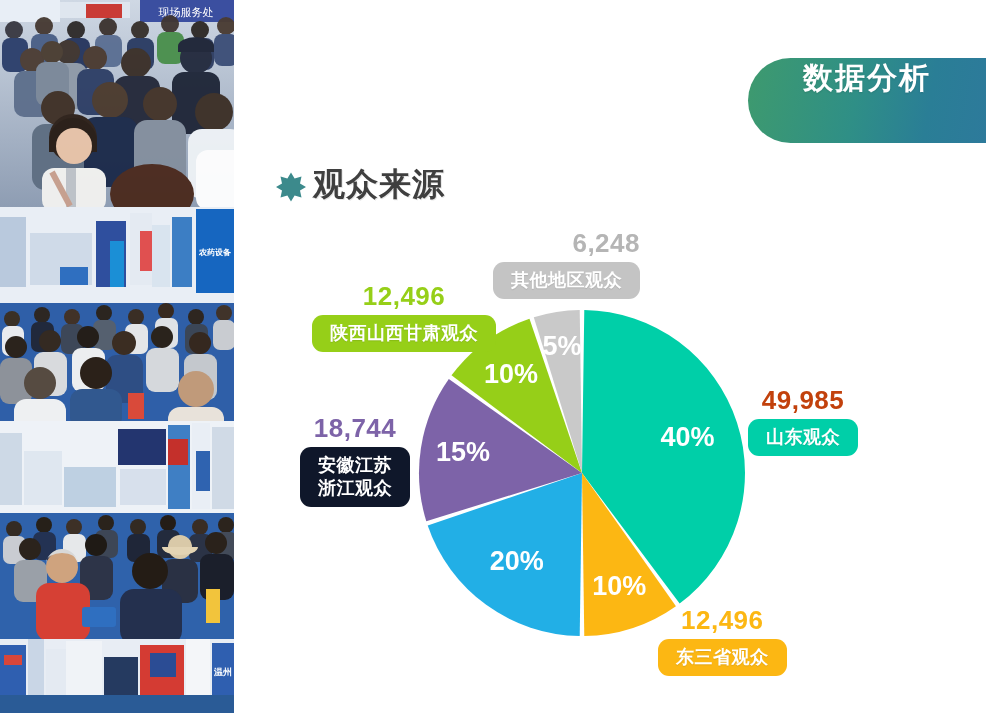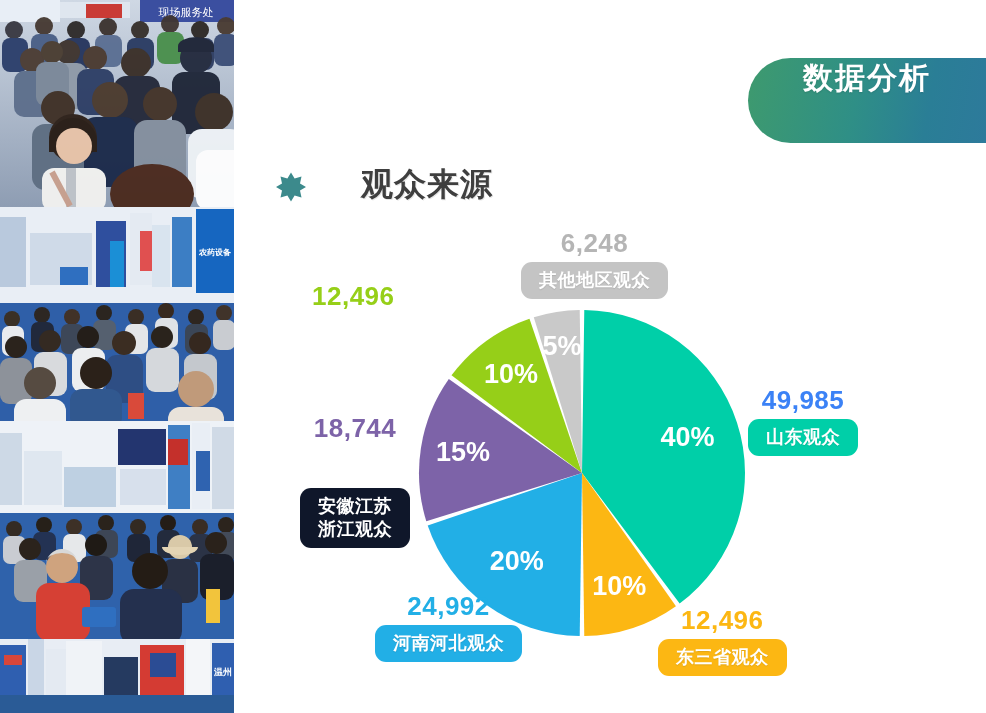--- a/index.html
+++ b/index.html
@@ -34,21 +34,20 @@
   #section-title{
     position:absolute;left:276px;top:163px;height:44px;
     display:flex;align-items:center;gap:7px;
   }
   #section-title .star{
     width:30px;height:30px;display:block;flex:none;margin-top:4px;
   }
   #section-title .label{
     font-size:32px;font-weight:bold;color:#3f3f3f;letter-spacing:1px;
     text-shadow:1px 1px 0 rgba(0,0,0,.10);
-    margin-left:48px;
   }
 
   
   #pie-wrap{position:absolute;left:250px;top:225px;width:736px;height:470px;}
   #pie-svg{position:absolute;left:0;top:0;}
   .pct{
     font-size:27px;font-weight:bold;fill:#ffffff;
     text-anchor:middle;dominant-baseline:middle;
     paint-order:stroke;
   }
@@ -293,42 +292,39 @@
     <g id="pie-pcts">
         <text x="437.4" y="213.7" class="pct">40%</text>
         <text x="369.3" y="362.7" class="pct">10%</text>
         <text x="266.8" y="337.7" class="pct">20%</text>
         <text x="212.9" y="229.1" class="pct">15%</text>
         <text x="261.1" y="150.4" class="pct">10%</text>
         <text x="312.1" y="122.4" class="pct">5%</text>
       </g>
   </svg>
 
-  <div class="callout center" style="left:271px;top:5px;">
+  <div class="callout center" style="left:243px;top:5px;align-items:flex-end;">
     <span class="num" style="color: rgb(181, 181, 181);">6,248</span>
     <span class="pill" style="background: rgb(196, 196, 196);">其他地区观众</span>
   </div>
 
   <div class="callout center" style="left:62px;top:58px;">
     <span class="num" style="color: rgb(150, 207, 24);">12,496</span>
-  </div>
-
-  <div class="callout center" style="left:50px;top:190px;gap:41px;">
+    <span class="pill" style="background: rgb(150, 207, 24);">陕西山西甘肃观众</span>
+  </div>
+
+  <div class="callout center" style="left:50px;top:190px;">
     <span class="num" style="color: rgb(125, 99, 168);">18,744</span>
     <span class="pill" style="text-align: left; background: #0f172a;">安徽江苏
 浙江观众</span>
   </div>
 
-  <div class="callout center" style="left:125px;top:368px;">
-    <span class="num" style="color: rgb(34, 175, 230);">24,992</span>
-    <span class="pill" style="background: rgb(34, 175, 230);">河南河北观众</span>
-  </div>
 
   <div class="callout center" style="left:408px;top:382px;">
     <span class="num" style="color: rgb(252, 183, 19);">12,496</span>
     <span class="pill" style="background: rgb(252, 183, 19);">东三省观众</span>
   </div>
 
   <div class="callout center" style="left:498px;top:162px;">
-    <span class="num" style="color: #3b82f6;">49,985</span>
+    <span class="num" style="color: #c2410c;">49,985</span>
     <span class="pill" style="background: rgb(0, 207, 168);">山东观众</span>
   </div>
 </div>
 
 </body></html>

